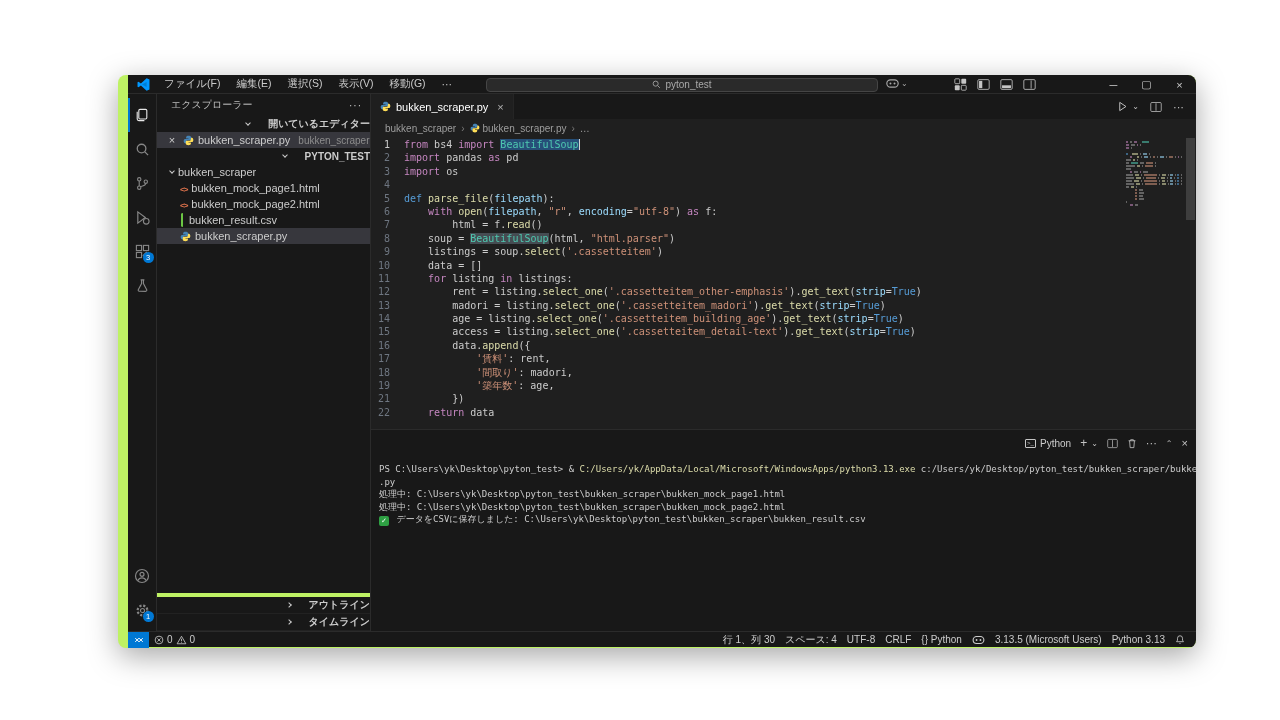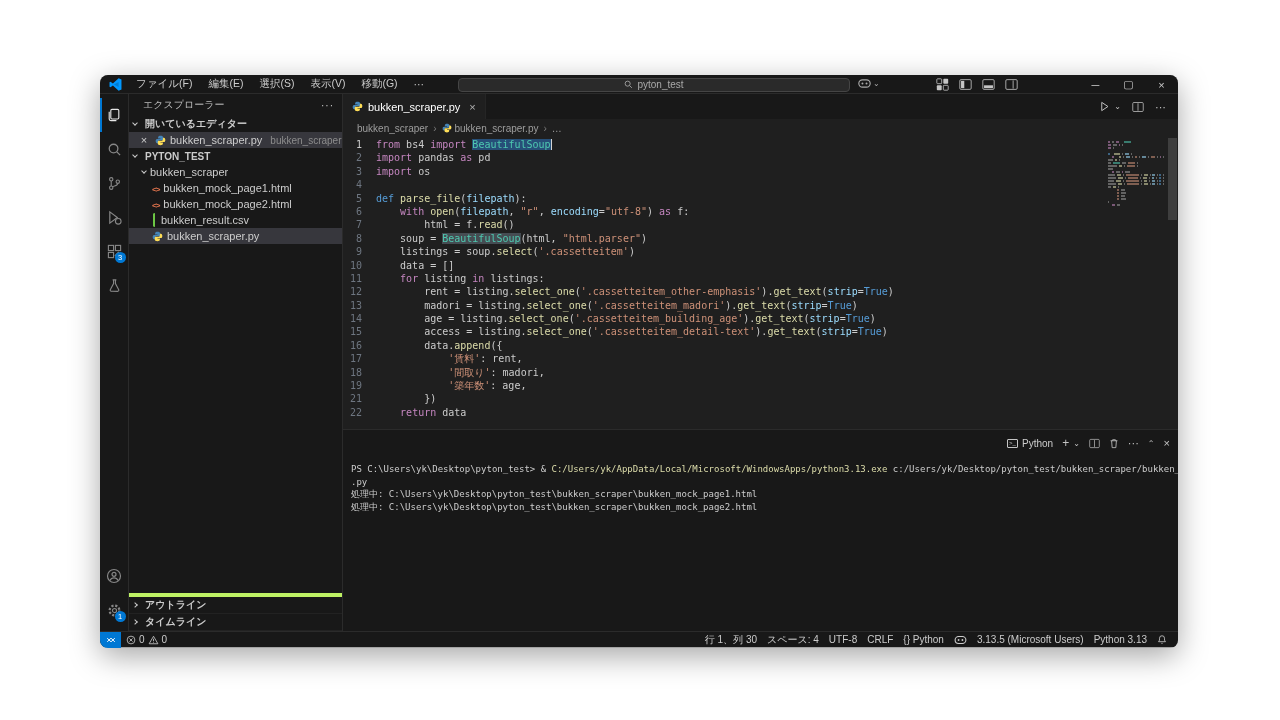--- a/index.html
+++ b/index.html
@@ -1,20 +1,20 @@
 <!DOCTYPE html>
 <html><head>
 <meta charset="utf-8">
 <style>
   * { margin:0; padding:0; box-sizing:border-box; }
   html,body { width:1280px; height:720px; background:#ffffff; font-family:"Liberation Sans", sans-serif; overflow:hidden; }
   #vscode-window {
-    position:absolute; left:100px; top:75px; width:1078px; height:573px;
-    background:#a3a3a3; border-radius:8px; overflow:hidden;
-    box-shadow:0 8px 30px rgba(0,0,0,.35); color:#cccccc; font-size:11px;
+    position:absolute; left:118px; top:75px; width:1078px; height:573px;
+    background:#bef264; border-radius:8px; overflow:hidden;
+    box-shadow:0 8px 30px rgba(0,0,0,.35); color:#cccccc; font-size:11px;padding-left:10px;
   }
   
   .titlebar { height:19px; background:#181818; display:flex; align-items:center; position:relative; border-bottom:1px solid #2b2b2b; }
   .vsc-logo { width:15px; height:13px; margin:0 6px 0 8px; flex:none; }
   .menubar { display:flex; align-items:center; gap:2px; }
   .menu-item { padding:1px 7px; border-radius:4px; color:#cccccc; font-size:10.5px; white-space:nowrap; cursor:default; }
   .nav-arrows { display:flex; gap:10px; margin-left:34px; color:#9d9d9d; font-size:12px; }
   .cmd-center { position:absolute; left:358px; top:2.5px; width:392px; height:14px; background:#2a2a2a; border:1px solid #454545;
     border-radius:4px; display:flex; align-items:center; justify-content:center; gap:4px; color:#a9a9a9; font-size:10px; }
   .copilot-btn { position:absolute; left:758px; top:2.5px; display:flex; align-items:center; gap:2px; color:#a9a9a9; }
@@ -26,21 +26,21 @@
   .activitybar { width:29px; background:#181818; border-right:1px solid #2b2b2b; display:flex; flex-direction:column; align-items:center; padding-top:4px; }
   .ab-item { width:29px; height:34px; display:flex; align-items:center; justify-content:center; position:relative; color:#868686; }
   .ab-item.active { color:#e7e7e7; box-shadow:inset 2px 0 0 #0078d4; }
   .ab-badge { position:absolute; right:3px; bottom:5px; min-width:11px; height:11px; border-radius:6px; background:#0078d4; color:#fff;
     font-size:7.5px; display:flex; align-items:center; justify-content:center; padding:0 2px; }
   .ab-bottom { margin-top:auto; margin-bottom:4px; display:flex; flex-direction:column; align-items:center; }
   
   .sidebar { width:214px; background:#181818; border-right:1px solid #2b2b2b; display:flex; flex-direction:column; font-size:11px; }
   .sb-header { height:22px; display:flex; align-items:center; padding:0 8px 0 14px; color:#bbbbbb; font-size:10px; }
   .sb-header .dots { margin-left:auto; color:#cccccc; letter-spacing:1px; }
-  .sec-head { height:16px; display:flex; align-items:center; gap:8px; padding-left:4px; color:#cccccc; font-weight:bold; font-size:10px; white-space:nowrap; }
+  .sec-head { height:16px; display:flex; align-items:center; gap:18px; padding-left:4px; color:#cccccc; font-weight:bold; font-size:10px; white-space:nowrap;justify-content:flex-end; }
   .row { height:16px; display:flex; align-items:center; gap:4px; color:#cccccc; white-space:nowrap; overflow:hidden; }
   .row.hl { background:#37373d; }
   .row .detail { color:#8c8c8c; font-size:10px; margin-left:4px; }
   .row .closex { width:14px; text-align:center; color:#cccccc; font-size:11px; }
   .chev { width:4px; height:4px; border-right:1px solid #cccccc; border-bottom:1px solid #cccccc; display:inline-block; flex:none; }
   .chev.down { transform:rotate(45deg); margin-top:-2px; }
   .chev.right { transform:rotate(-45deg); }
   .i-html { color:#e8774f; font-size:8px; font-weight:bold; letter-spacing:-1px; width:12px; flex:none; text-align:center; }
   .i-csv { width:9px; height:9px; flex:none; margin:0 2px 0 1px; background:
       linear-gradient(#6cc644 2px, transparent 2px), 
@@ -538,20 +538,21 @@
             <span>···</span>
             <span style="font-size:8px;">⌃</span>
             <span>×</span>
           </div>
         </div>
         <div class="terminal" id="terminal">
             <div class="term-line"><span class="tk-t">PS C:\Users\yk\Desktop\pyton_test&gt; &amp; </span><span class="tk-y">C:/Users/yk/AppData/Local/Microsoft/WindowsApps/python3.13.exe</span><span class="tk-t"> c:/Users/yk/Desktop/pyton_test/bukken_scraper/bukken_scraper</span></div>
             <div class="term-line"><span class="tk-t">.py</span></div>
             <div class="term-line"><span class="tk-t">処理中: C:\Users\yk\Desktop\pyton_test\bukken_scraper\bukken_mock_page1.html</span></div>
             <div class="term-line"><span class="tk-t">処理中: C:\Users\yk\Desktop\pyton_test\bukken_scraper\bukken_mock_page2.html</span></div>
+            <div class="term-line"><span class="chk">✓</span><span class="tk-t"> データをCSVに保存しました: C:\Users\yk\Desktop\pyton_test\bukken_scraper\bukken_result.csv</span></div>
           </div>
       </div>
     </div>
   </div>
 
   <div class="statusbar">
     <div class="remote">
       <svg width="10" height="10" viewBox="0 0 16 16">
           <path d="M5 2 L11 8 L5 14 M11 2 L5 8 L11 14" stroke="#ffffff" stroke-width="1.6" fill="none" transform="rotate(90 8 8)"></path>
         </svg>

